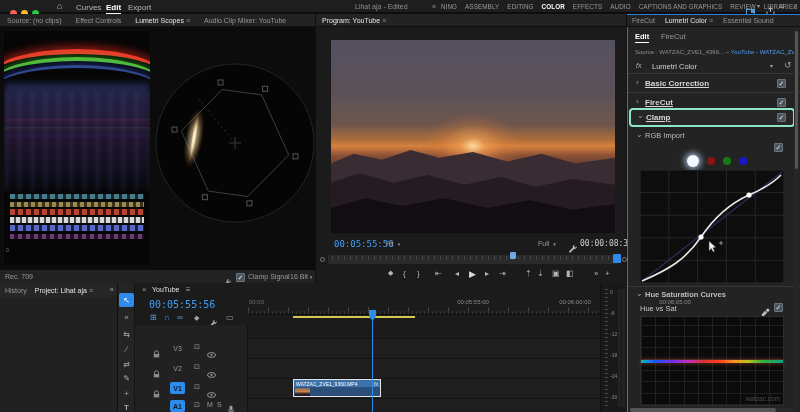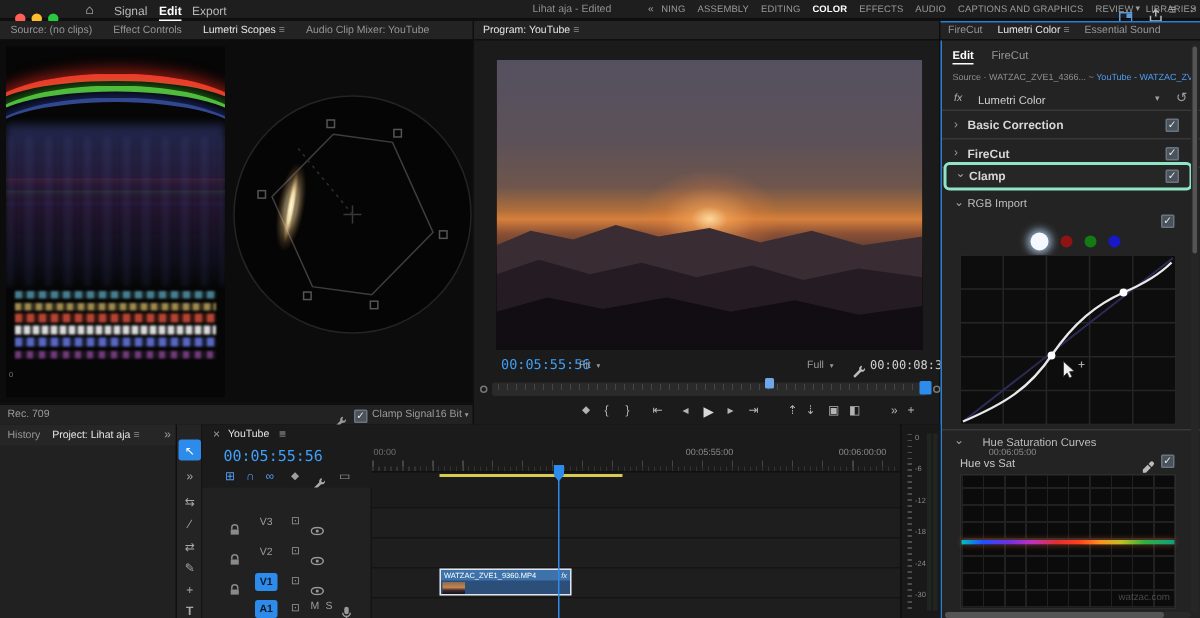--- a/index.html
+++ b/index.html
@@ -14,21 +14,21 @@
   .menuglyph{color:#8a8a8a;margin-left:2px;font-size:7px;}
   .tl-circle{width:7px;height:7px;border-radius:50%;display:inline-block;margin-right:6px;}
   .ws{font-size:6.3px;color:#9a9a9a;padding:0 4px;white-space:nowrap;letter-spacing:.1px;}
   .ws.active{color:#ffffff;font-weight:bold;}
   .mono{font-family:"DejaVu Sans Mono",monospace;}
   .tc-blue{color:#3f9ff7;}
   .icon{color:#9e9e9e;font-size:8px;line-height:1;}
   .icon.blue{color:#4f9cf0;}
   .checkbox{width:9px;height:9px;background:#4a525c;border:1px solid #6a7380;border-radius:1px;
             display:inline-flex;align-items:center;justify-content:center;font-size:7px;color:#e8e8e8;line-height:1;}
-  .sechead{font-size:8px;font-weight:bold;color:#d6d6d6;}
+  .sechead{font-size:8px;font-weight:bold;color:#d6d6d6;text-decoration:underline;}
   .hairline{position:absolute;height:1px;background:#383838;}
   .wf-arc{position:absolute;left:-8%;width:116%;border-radius:50% 50% 0 0/26px 26px 0 0;}
   .streak{position:absolute;left:4%;width:92%;filter:blur(.6px);}
   .ruler-ticks-major{position:absolute;bottom:0;left:0;right:0;height:7px;
      background:repeating-linear-gradient(90deg,#454545 0 1px,transparent 1px 20px);}
   .ruler-ticks-minor{position:absolute;bottom:0;left:0;right:0;height:3px;
      background:repeating-linear-gradient(90deg,#333 0 1px,transparent 1px 4px);}
   .rlabel{position:absolute;top:1px;font-size:6px;color:#8a8a8a;white-space:nowrap;}
   .trackrow{position:absolute;left:17px;width:465px;background:#1e1e1e;border-top:1px solid #141414;}
   .thead-ic{position:absolute;font-size:7px;color:#9a9a9a;}
@@ -47,21 +47,21 @@
 </head>
 <body>
 
 <div class="app">
 
   <div class="a" style="left:0;top:0;width:800px;height:13px;background:#1e1e1e;border-bottom:1px solid #0c0c0c;">
     <span class="a" style="left:10px;top:3px;"><span class="tl-circle" style="background:#ff5f57;"></span></span>
     <span class="a" style="left:21px;top:3px;"><span class="tl-circle" style="background:#febc2e;"></span></span>
     <span class="a" style="left:32px;top:3px;"><span class="tl-circle" style="background:#28c840;"></span></span>
     <span class="a icon" style="left:57px;top:2px;font-size:9px;color:#d0d0d0;">⌂</span>
-    <span class="a" style="left:76px;top:2.5px;font-size:8px;color:#b8b8b8;">Signal</span>
+    <span class="a" style="left:76px;top:2.5px;font-size:8px;color:#b8b8b8;">Curves</span>
     <span class="a" style="left:106px;top:2.5px;font-size:8px;color:#fff;font-weight:bold;border-bottom:1px solid #fff;padding-bottom:1px;">Edit</span>
     <span class="a" style="left:128px;top:2.5px;font-size:8px;color:#b8b8b8;">Export</span>
     <span class="a" style="left:355px;top:3px;font-size:7px;color:#8f8f8f;">Lihat aja - Edited</span>
 
     <div class="a" style="left:432px;top:3px;display:flex;align-items:center;">
       <span class="icon" style="font-size:7px;margin-right:1px;">«</span>
       <span class="ws">NING</span>
       <span class="ws">ASSEMBLY</span>
       <span class="ws">EDITING</span>
       <span class="ws active">COLOR</span>
@@ -279,21 +279,21 @@
         <circle cx="109" cy="25" r="2.6" fill="#fff"></circle>
         <g>
           <path d="M69 71 L69 81 L71.4 78.6 L73 82 L74.6 81.2 L73 77.8 L76 77.4 Z" fill="#f0f0f0" stroke="#333" stroke-width=".5"></path>
           <path d="M79 73 h4 M81 71 v4" stroke="#aaa" stroke-width=".8"></path>
         </g>
       </svg>
     </div>
 
     <div class="a hairline" style="left:0;top:259px;width:173px;"></div>
     <span class="a icon" style="left:8px;top:263px;">⌄</span>
-    <span class="a" style="left:27px;top:263px;font-size:7.5px;color:#bdbdbd;">Hue Saturation Curves</span>
+    <span class="a" style="left:17px;top:263px;font-size:7.5px;color:#bdbdbd;font-weight:bold;">Hue Saturation Curves</span>
     <span class="a" style="left:12px;top:277px;font-size:7.5px;color:#c8c8c8;">Hue vs Sat</span>
     <span class="a" style="left:133px;top:276px;">
       <svg width="9" height="9" viewBox="0 0 10 10">
           <path d="M8.8 1.2a1.6 1.6 0 0 0-2.3 0L5.2 2.5l2.3 2.3 1.3-1.3a1.6 1.6 0 0 0 0-2.3zM4.6 3.1 1 6.7V9h2.3l3.6-3.6z" fill="#bbb"></path>
         </svg>
     </span>
     <span class="a checkbox" style="left:146px;top:275.5px;">
         <span>✓</span>
       </span>
     <div class="a huegrid" style="left:12px;top:289px;width:144px;height:90px;border:1px solid #2c2c2c;">

